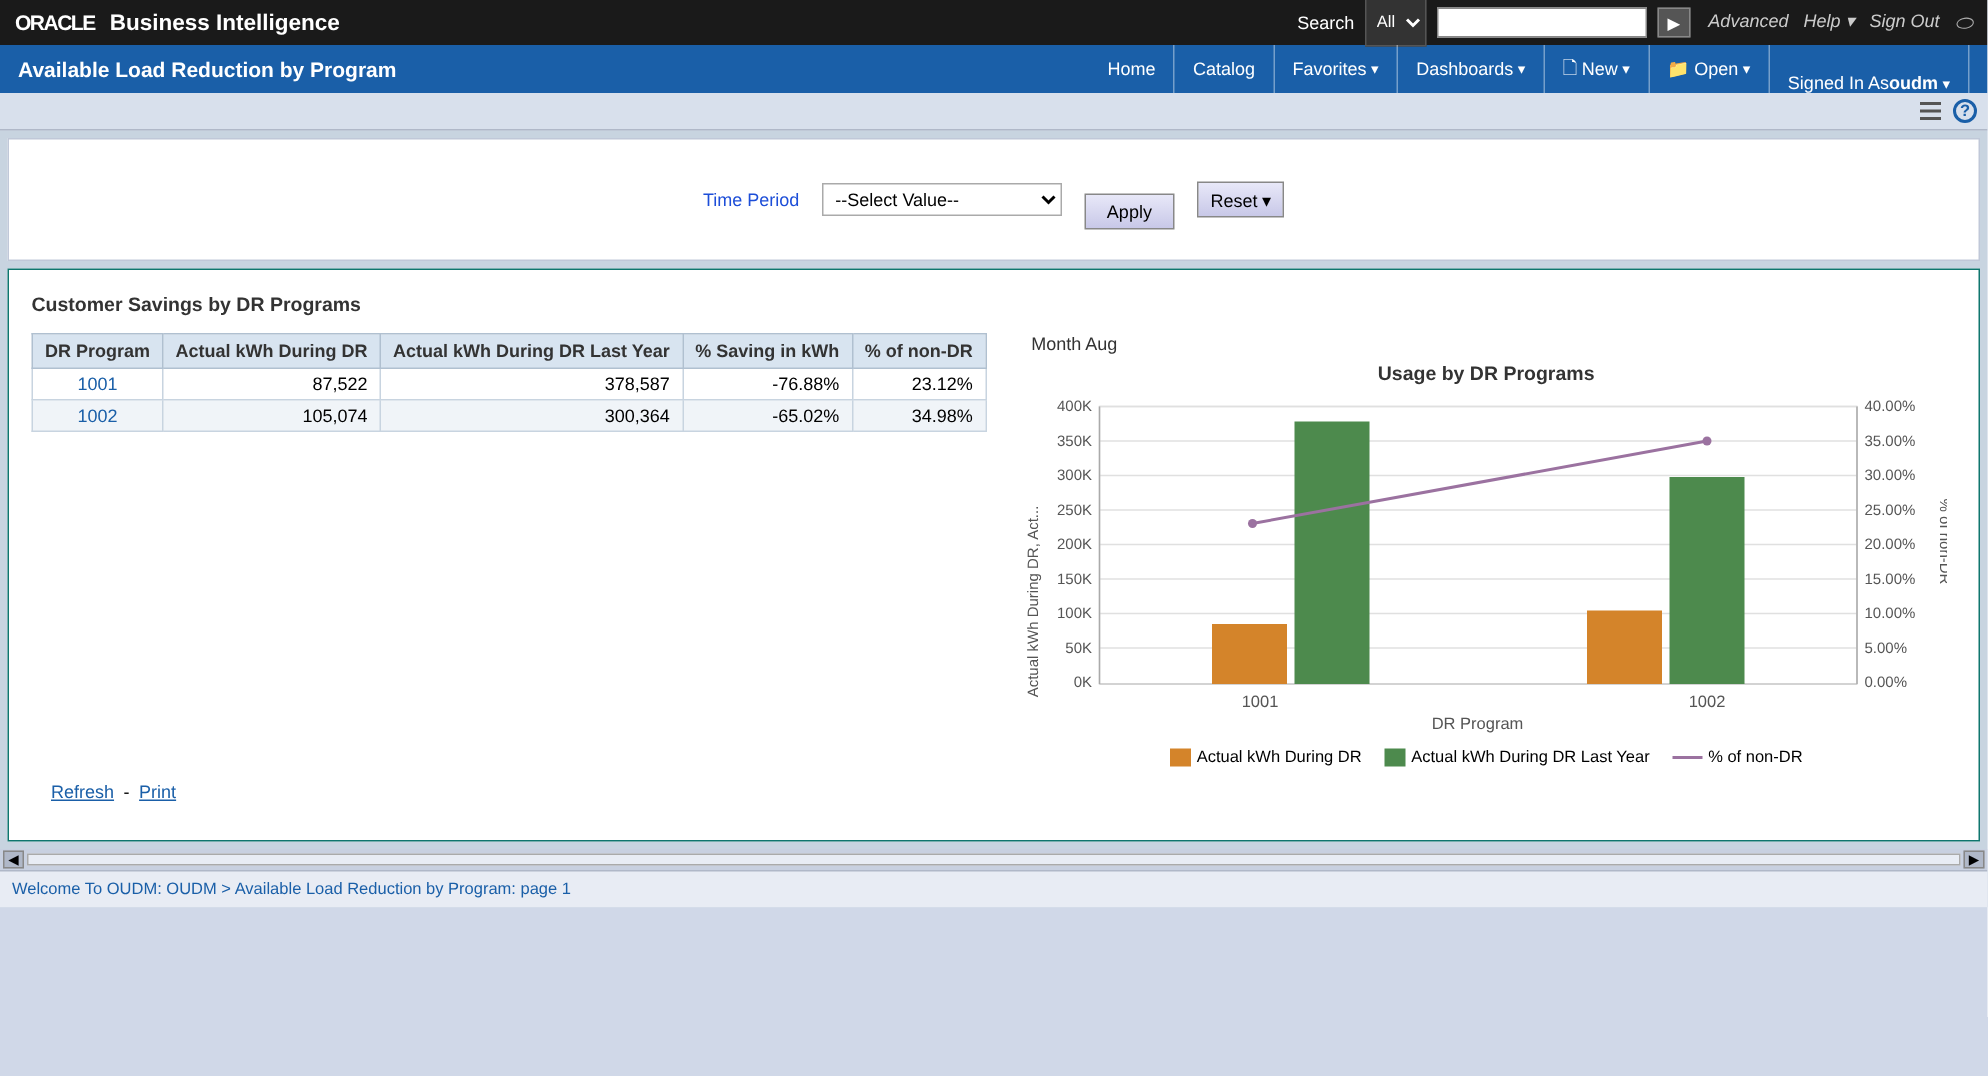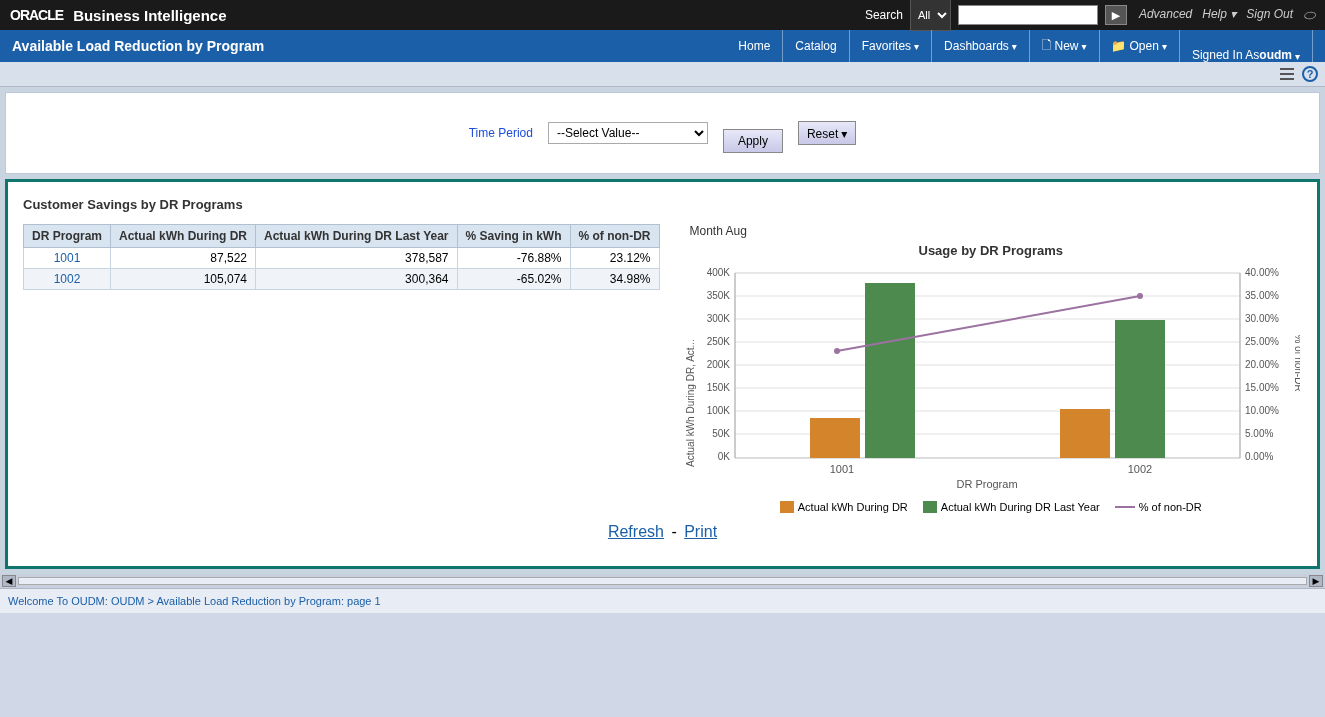--- a/index.html
+++ b/index.html
@@ -157,21 +157,21 @@
       padding: 3px 8px;
       cursor: pointer;
       font-size: 12px;
       height: 24px;
       display: flex; align-items: flex-end; gap: 3px;
     }
 
     
     .main-panel {
       background: #fff;
-      border: 3px solid #0f766e;
+      border: 1px solid #0f766e;
       margin: 5px;
       padding: 15px;
     }
     .section-title {
       font-weight: bold;
       font-size: 13px;
       color: #333;
       margin-bottom: 12px;
     }
 
@@ -241,23 +241,22 @@
       height: 12px;
     }
     .legend-line {
       width: 20px;
       height: 2px;
       background: #9b72a0;
     }
 
     
     .bottom-links {
-      text-align: center;
       padding: 10px;
-      font-size: 16px;
+      font-size: 12px;
     }
     .bottom-links a {
       color: #1a5fa8;
       text-decoration: underline;
       cursor: pointer;
       margin: 0 3px;
     }
 
     
     .status-bar {

